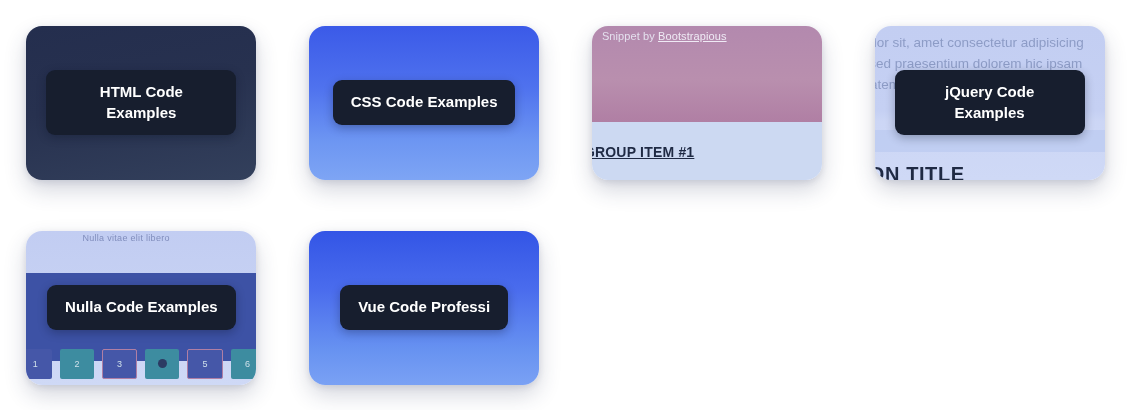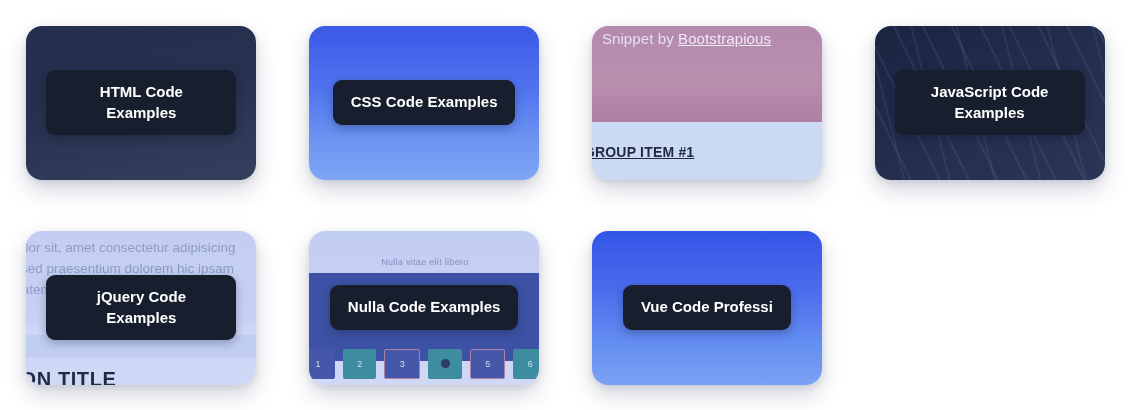--- a/index.html
+++ b/index.html
@@ -62,21 +62,21 @@
 
   
   .bg-bootstrap {
     background: linear-gradient(180deg, #b389ae 0%, #b98fae 35%, #b07fa4 62%, #b07fa4 62.5%, #ccd9f2 62.6%, #ccd9f2 100%);
   }
   .bs-snippet {
     position: absolute;
     top: 4px;
     left: 10px;
     right: 4px;
-    font-size: 15px;
+    font-size: 11px;
     color: #e4e0ee;
     white-space: nowrap;
     letter-spacing: .1px;
   }
   .bs-snippet .lnk {
     color: #efeaf5;
     text-decoration: underline;
   }
   .bs-group {
     position: absolute;
@@ -146,27 +146,26 @@
     white-space: nowrap;
   }
 
   
   .bg-react {
     background: linear-gradient(180deg, #c2cdf2 0%, #c6d1f3 40%, #cfd9f6 100%);
   }
   .rc-toptext {
     position: absolute;
     top: 2px;
-    left: 72px;
+    left: 56px;
     font-size: 9px;
     color: #4a5890;
     opacity: .55;
     white-space: nowrap;
     letter-spacing: .3px;
-    margin-top: 24px;
   }
   .rc-band {
     position: absolute;
     left: -6px; right: -6px;
     top: 42px;
     height: 88px;
     background: #3d52a5;
   }
   .rc-chips {
     position: absolute;
@@ -272,28 +271,20 @@
 
   <div class="card-cell">
     <div class="card">
       <div class="thumb bg-bootstrap">
         <div class="bs-snippet"><span>Snippet by </span><span class="lnk">Bootstrapious</span></div>
         <div class="bs-group">GROUP ITEM #1</div>
       </div>
     </div>
   </div>
 
-  <div class="card-cell">
-    <div class="card">
-      <div class="thumb bg-js">
-        <div class="js-streaks"></div>
-      </div>
-      <div class="label-chip">JavaScript Code Examples</div>
-    </div>
-  </div>
 
   <div class="card-cell">
     <div class="card">
       <div class="thumb bg-jquery">
         <div class="jq-lines">
           <div>dolor sit, amet consectetur adipisicing</div>
           <div>s sed praesentium dolorem hic ipsam</div>
           <div>ptatem deleniti sunt.</div>
         </div>
         <div class="jq-band"></div>

